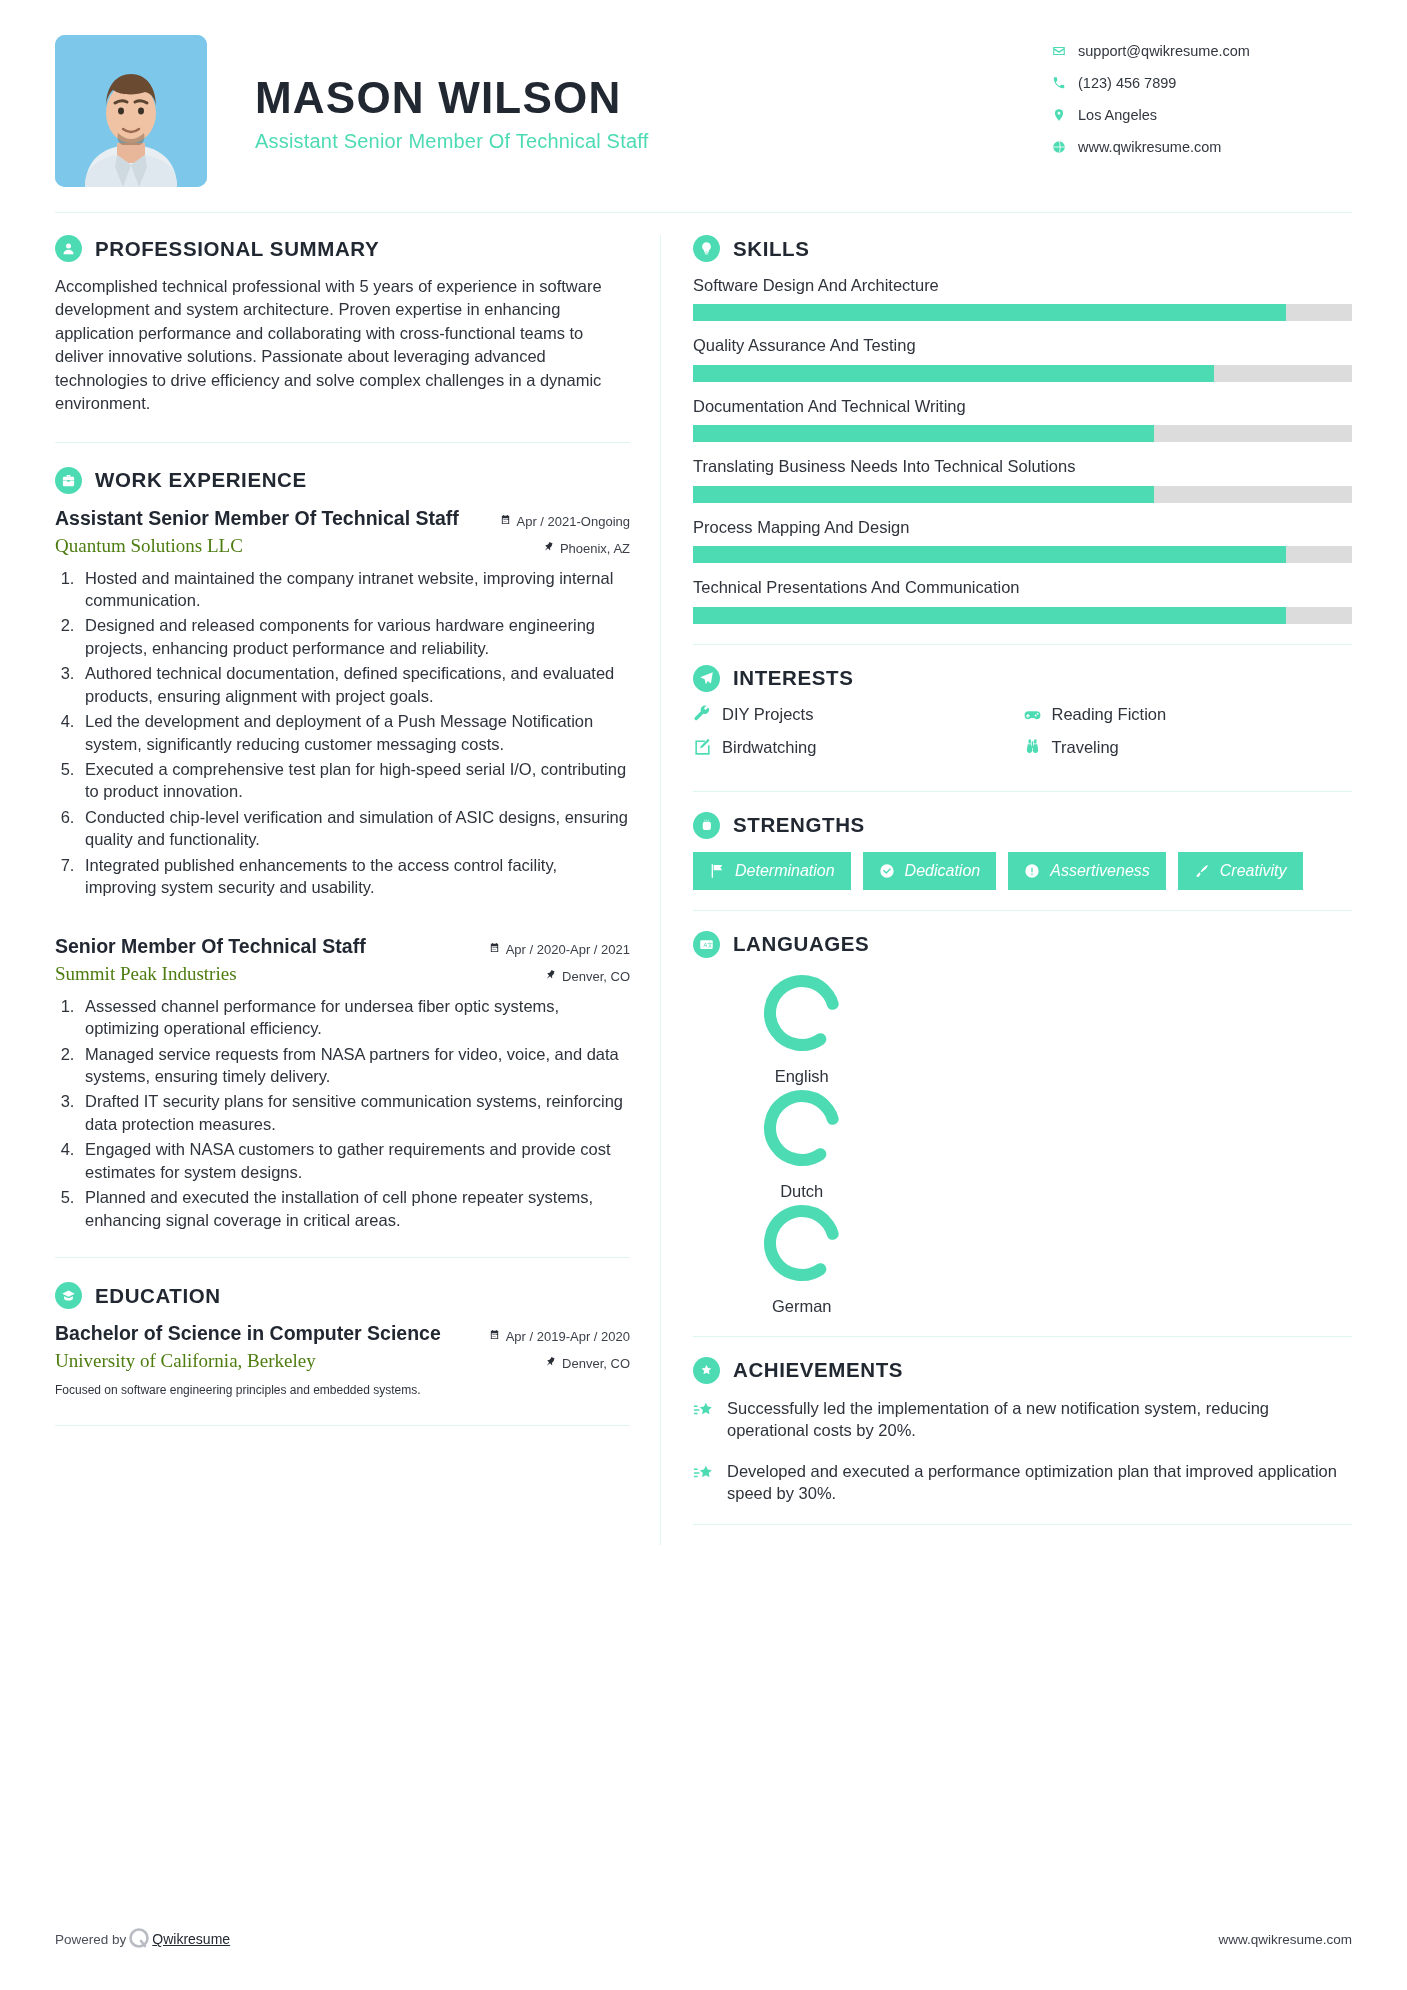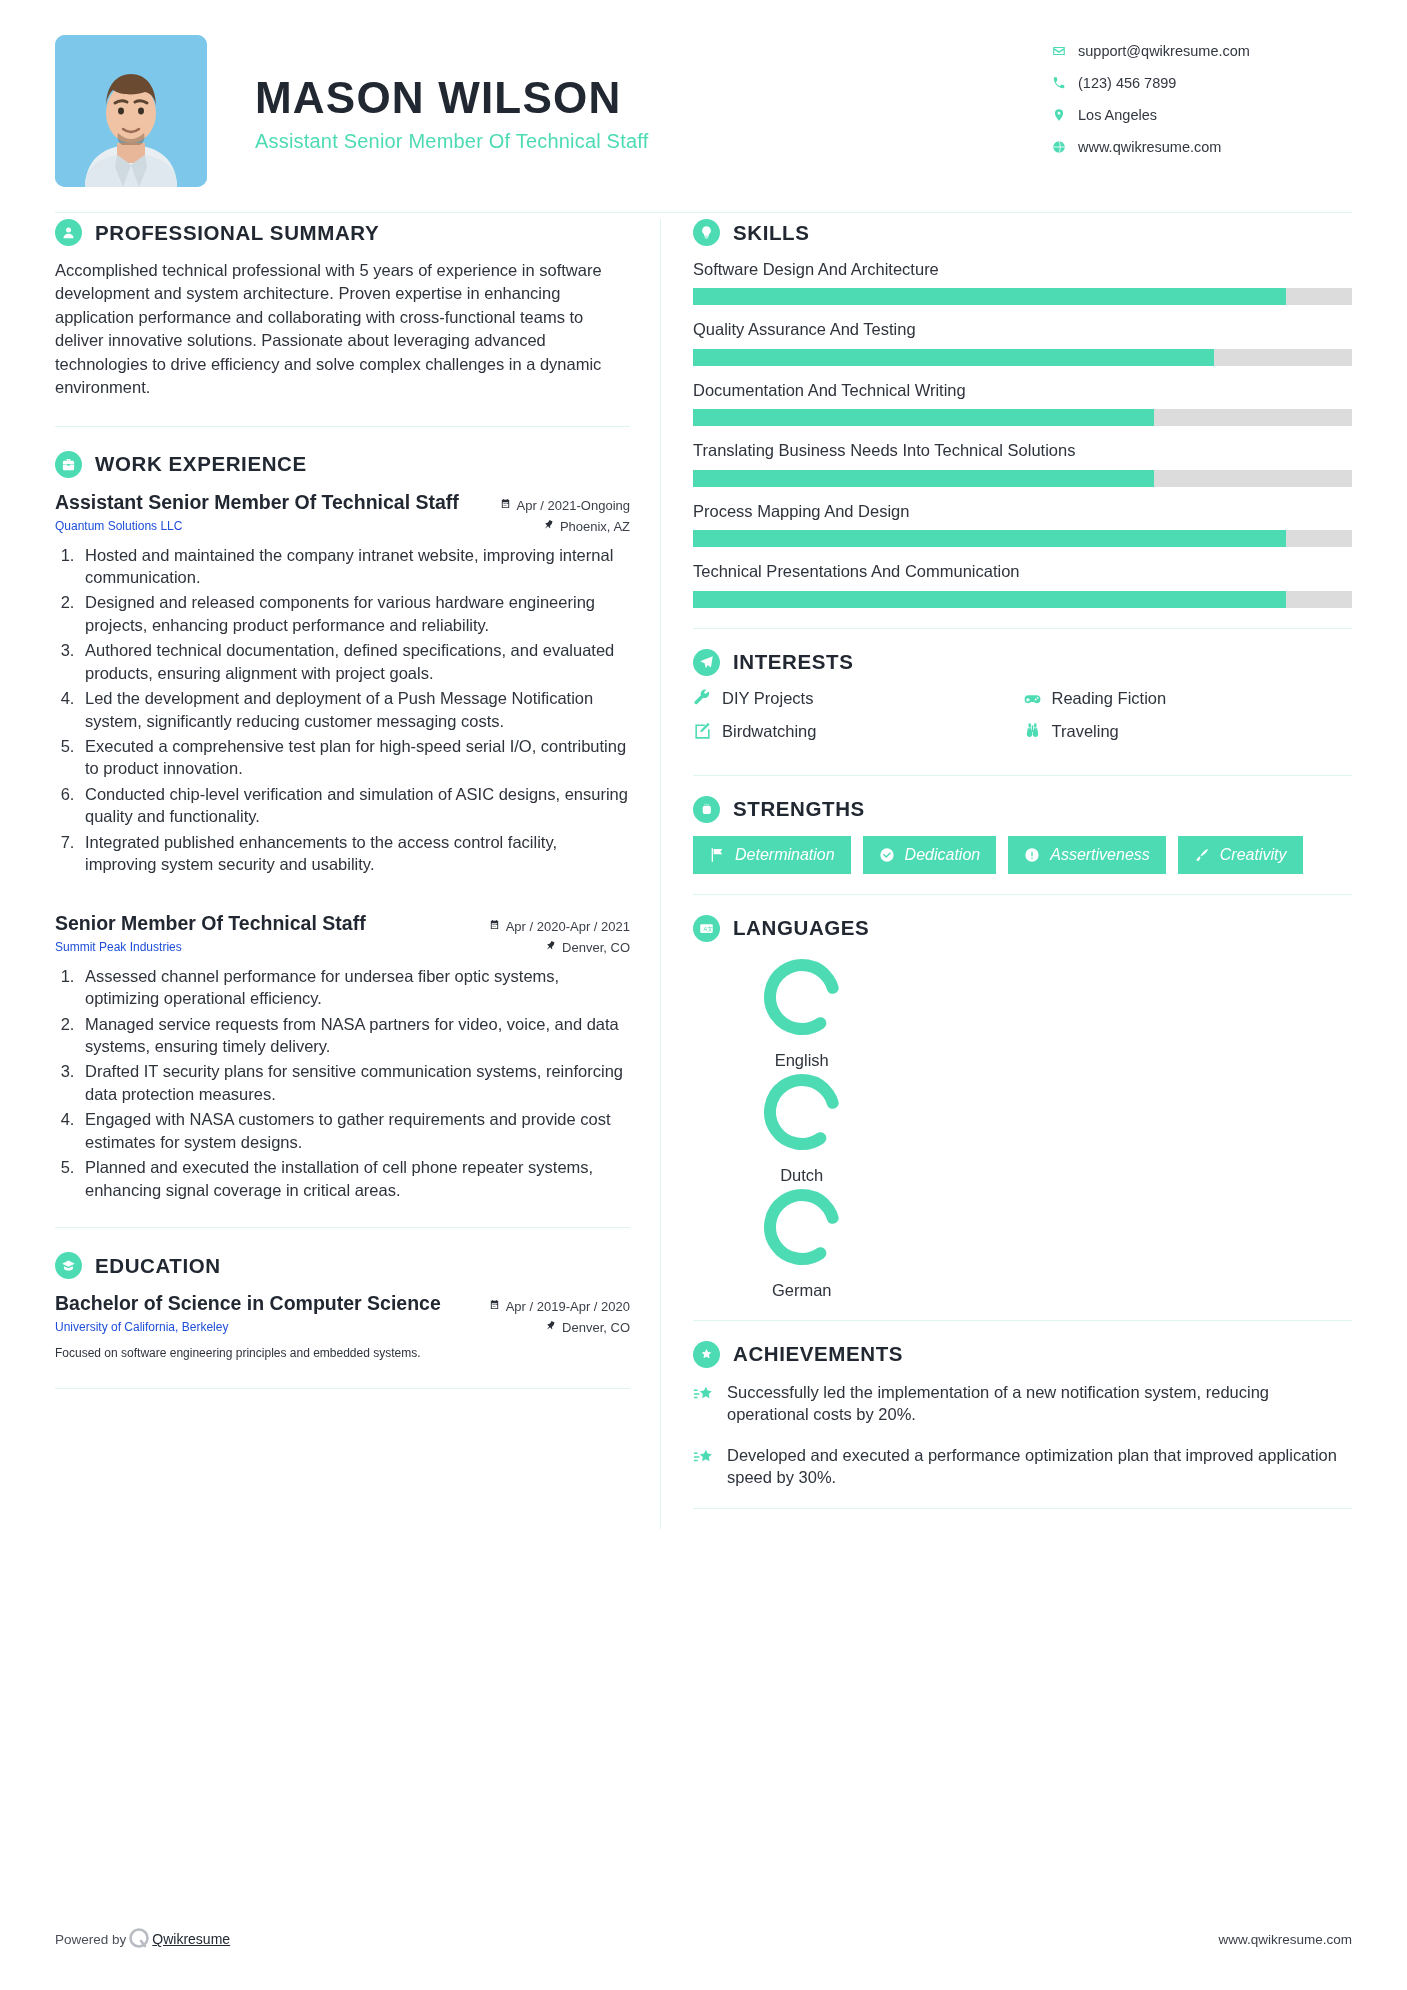--- a/index.html
+++ b/index.html
@@ -29,21 +29,21 @@
     font-size: 20px; color: #4ddbb4; margin-top: 9px; letter-spacing: 0.2px;
   }
   .contact { padding-top: 8px; width: 300px; flex: none; }
   .contact-row { display: flex; align-items: center; margin-bottom: 16px; font-size: 14.5px; color: #32373f; }
   .contact-row .ci { width: 26px; flex: none; color: #4ddbb4; display: flex; align-items: center; }
   .contact-row .ci svg { width: 14px; height: 14px; fill: #4ddbb4; }
 
   .hr-top { height: 1px; background: #dff6f0; margin: 22px 0 0 0; }
 
   
-  .columns { display: flex; margin-top: 6px; }
+  .columns { display: flex; margin-top: 22px; }
   .left { width: 605px; padding-right: 30px; }
   .divider-v { width: 1px; background: #dff6f0; margin: 0 18px 0 0; align-self: stretch; }
   .right { width: 400px; flex: 1; padding-left: 14px; }
 
   
   .sec-head { display: flex; align-items: center; gap: 13px; margin-bottom: 13px; }
   .sec-icon {
     width: 27px; height: 27px; border-radius: 50%; background: #4ddbb4;
     display: flex; align-items: center; justify-content: center; flex: none;
   }
@@ -57,21 +57,21 @@
   .sec-rule { height: 1px; background: #dff6f0; margin: 26px 0 24px 0; }
   .sec-rule.tight { margin: 20px 0 20px 0; }
 
   
   .job { margin-bottom: 8px; }
   .job-row { display: flex; align-items: baseline; justify-content: space-between; }
   .job-role { font-size: 19.5px; font-weight: bold; color: #222832; }
   .job-meta { font-size: 13px; color: #3a3f48; white-space: nowrap; display: flex; align-items: flex-start; gap: 6px; }
   .job-meta svg { width: 11px; height: 11px; fill: #2b2f38; }
   .job-row2 { display: flex; align-items: baseline; justify-content: space-between; margin-top: 5px; }
-  .job-company { font-size: 12px; color: #1d4ed8; }
+  .job-company { font-size: 19px; color: #4d7c0f; font-family: Liberation Serif, serif; }
   ol.bullets { margin: 10px 0 0 24px; padding: 0; }
   ol.bullets li { font-size: 16.5px; line-height: 1.36; margin-bottom: 3px; padding-left: 6px; color: #2e333c; }
 
   .edu-desc { font-size: 12px; color: #2e333c; margin-top: 10px; line-height: 1.4; }
 
   
   .skill { margin-bottom: 14px; }
   .skill-name { font-size: 16.5px; color: #2e333c; margin-bottom: 8px; line-height: 1.3; }
   .bar-bg { height: 17px; background: #dcdcdc; width: 100%; }
   .bar-fg { height: 17px; background: #4ddbb4; }

